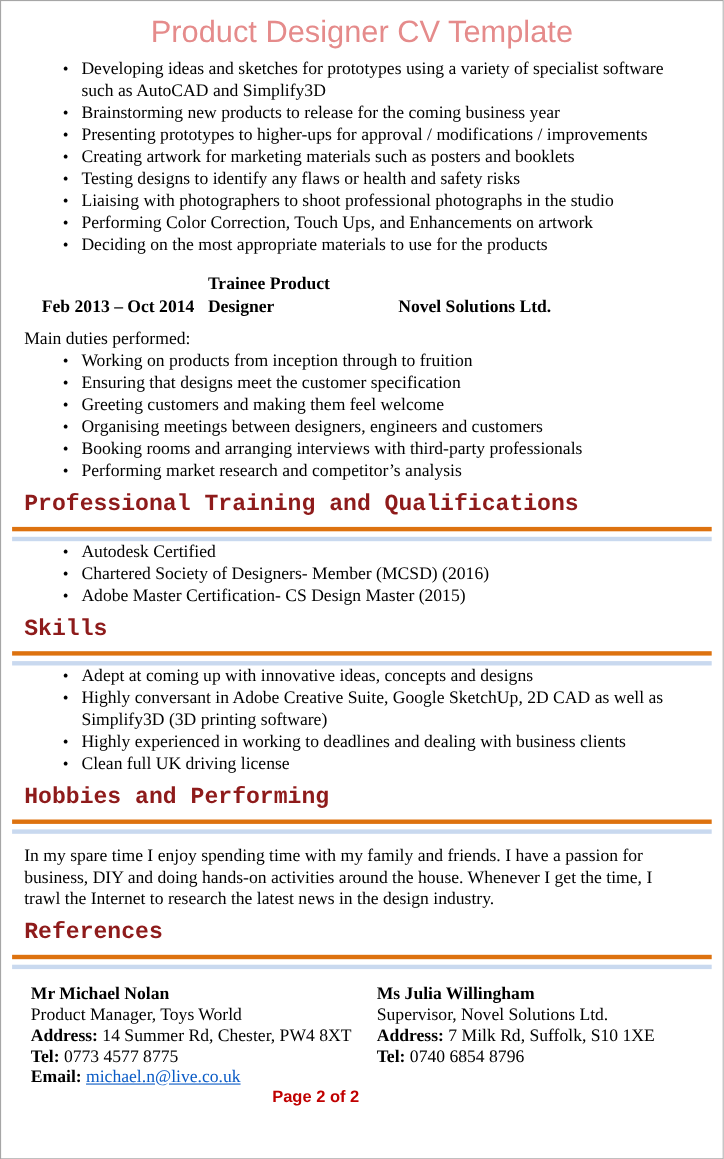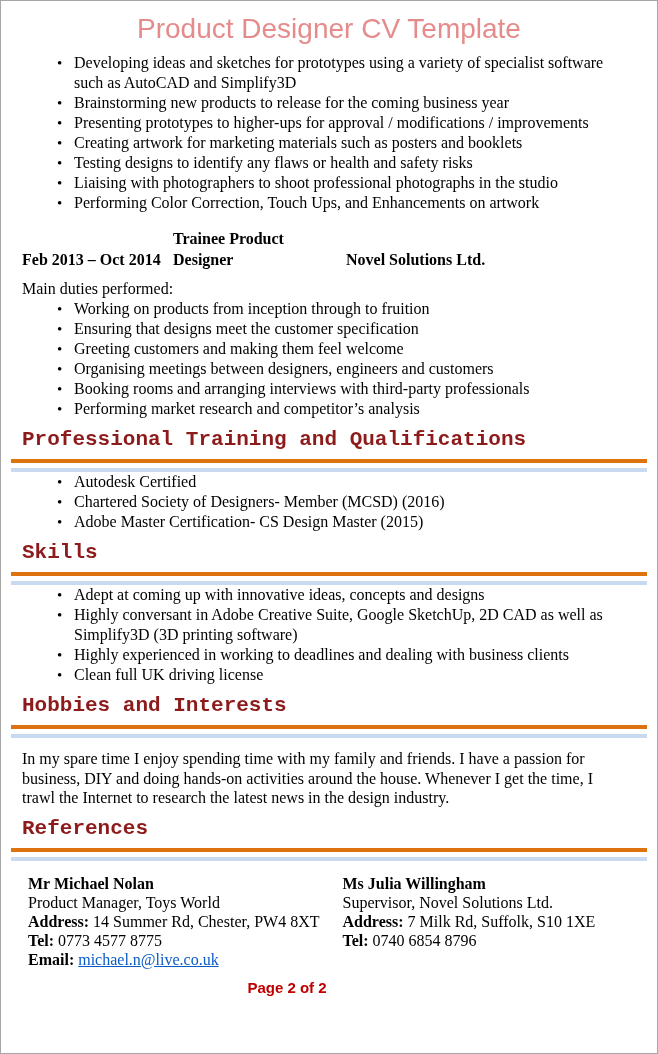--- a/index.html
+++ b/index.html
@@ -45,21 +45,21 @@
     content:"\2022";
     position:absolute;
     left:1px;top:0;
     font-size:15px;
   }
   .job-line{
     margin:15px 0 0 21px;
     font-weight:bold;
     line-height:21px;
   }
-  .job-dates{display:inline-block;width:151px;}
+  .job-dates{display:inline-block;width:151px;margin-left:16px;}
   .job-role{display:inline-block;width:173px;}
   .job-company{display:inline-block;}
   .duties-label{
     margin:8px 0 0 21px;
     line-height:21px;
   }
   .experience-bullets{margin-top:12px;}
   .section-heading{
     font-family:Liberation Mono, monospace;
     font-weight:bold;
@@ -92,38 +92,38 @@
     text-decoration:underline;
     cursor:pointer;
   }
   .page-footer{
     font-family:"Liberation Sans", sans-serif;
     font-weight:bold;
     font-size:15px;
     color:var(--footer-color);
     text-align:center;
     padding-right:84px;
-    margin-top:10px;
   }
 </style>
 </head>
 <body>
 
 <div class="page">
 
   <h1 class="page-title">Product Designer CV Template</h1>
 
   <ul class="bullets">
     <li>Developing ideas and sketches for prototypes using a variety of specialist software such as AutoCAD and Simplify3D</li>
     <li>Brainstorming new products to release for the coming business year</li>
     <li>Presenting prototypes to higher-ups for approval / modifications / improvements</li>
     <li>Creating artwork for marketing materials such as posters and booklets</li>
     <li>Testing designs to identify any flaws or health and safety risks</li>
     <li>Liaising with photographers to shoot professional photographs in the studio</li>
     <li>Performing Color Correction, Touch Ups, and Enhancements on artwork</li>
+    <li>Deciding on the most appropriate materials to use for the products</li>
   </ul>
 
   <div class="job-line">
     <span class="job-dates">Feb 2013 – Oct 2014</span><span class="job-role">Trainee Product Designer</span><span class="job-company">Novel Solutions Ltd.</span>
   </div>
 
   <p class="duties-label">Main duties performed:</p>
 
   <ul class="bullets experience-bullets">
     <li>Working on products from inception through to fruition</li>
@@ -148,21 +148,21 @@
   <div class="rule rule-orange"></div>
   <div class="rule rule-blue"></div>
 
   <ul class="bullets section-bullets">
     <li>Adept at coming up with innovative ideas, concepts and designs</li>
     <li>Highly conversant in Adobe Creative Suite, Google SketchUp, 2D CAD as well as Simplify3D (3D printing software)</li>
     <li>Highly experienced in working to deadlines and dealing with business clients</li>
     <li>Clean full UK driving license</li>
   </ul>
 
-  <h2 class="section-heading">Hobbies and Interests</h2>
+  <h2 class="section-heading">Hobbies and Performing</h2>
   <div class="rule rule-orange"></div>
   <div class="rule rule-blue"></div>
 
   <p class="hobbies-paragraph">In my spare time I enjoy spending time with my family and friends. I have a passion for business, DIY and doing hands-on activities around the house. Whenever I get the time, I trawl the Internet to research the latest news in the design industry.</p>
 
   <h2 class="section-heading">References</h2>
   <div class="rule rule-orange"></div>
   <div class="rule rule-blue"></div>
 
   <div class="references-row">

